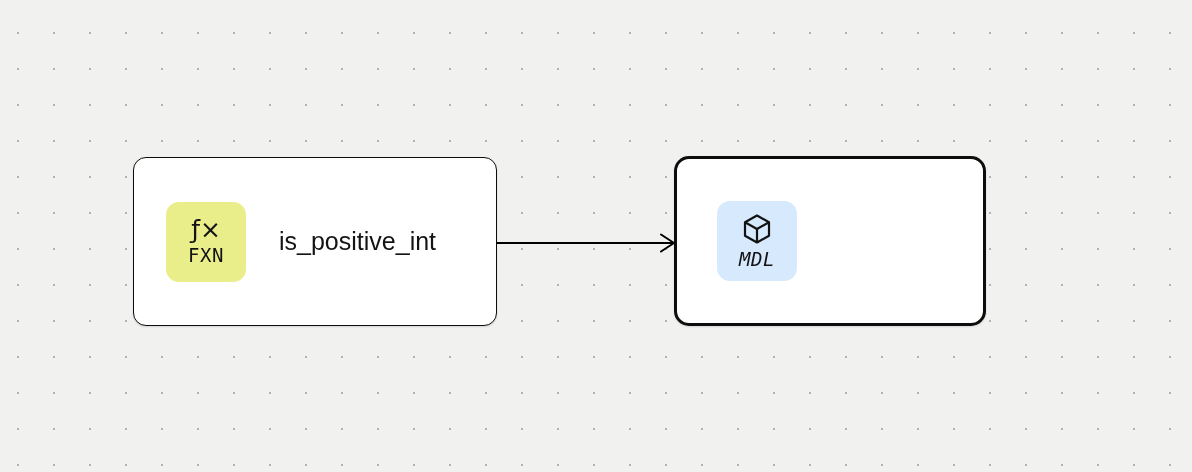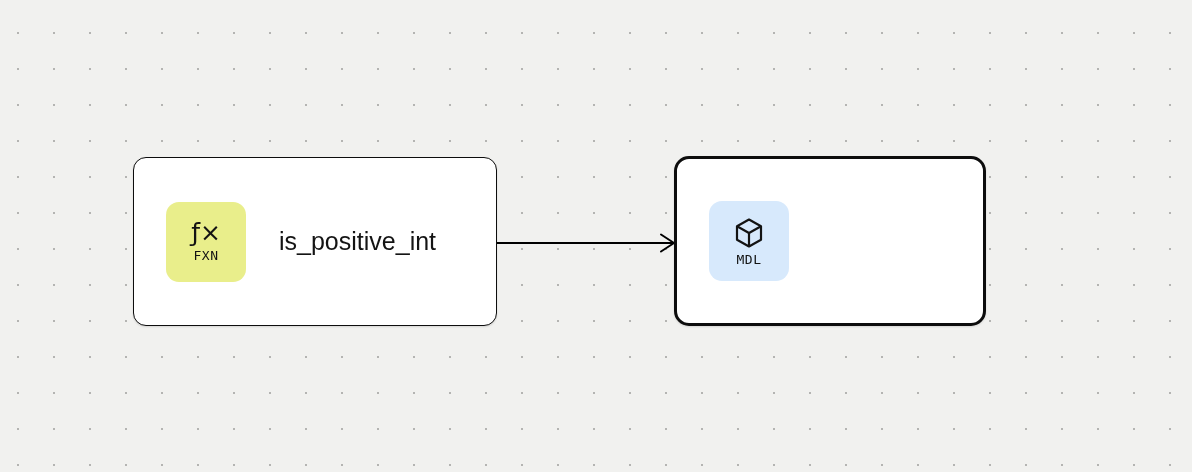--- a/index.html
+++ b/index.html
@@ -38,24 +38,25 @@
     width: 364px;
     height: 169px;
     padding-left: 32px;
     gap: 33px;
   }
   .node--target {
     left: 674px;
     top: 156px;
     width: 312px;
     height: 170px;
-    padding-left: 32px;
+    padding-left: 40px;
     gap: 30px;
     border-width: 3.5px;
     border-radius: 15px;
+    font-style: italic;
   }
   .badge {
     width: 80px;
     height: 80px;
     border-radius: 13px;
     flex: 0 0 auto;
     display: flex;
     flex-direction: column;
     align-items: center;
     justify-content: center;
@@ -66,21 +67,21 @@
     font-family: "DejaVu Sans", sans-serif;
     font-size: 25px;
     line-height: 1.1;
     color: #131313;
   }
   .badge-icon svg {
     display: block;
   }
   .badge-text {
     font-family: "DejaVu Sans Mono", monospace;
-    font-size: 13px;
+    font-size: 19px;
     line-height: 1.2;
     letter-spacing: 0.5px;
     color: #131313;
   }
   .node-label {
     font-size: 25px;
     color: #141414;
     white-space: nowrap;
   }
   .edge {

